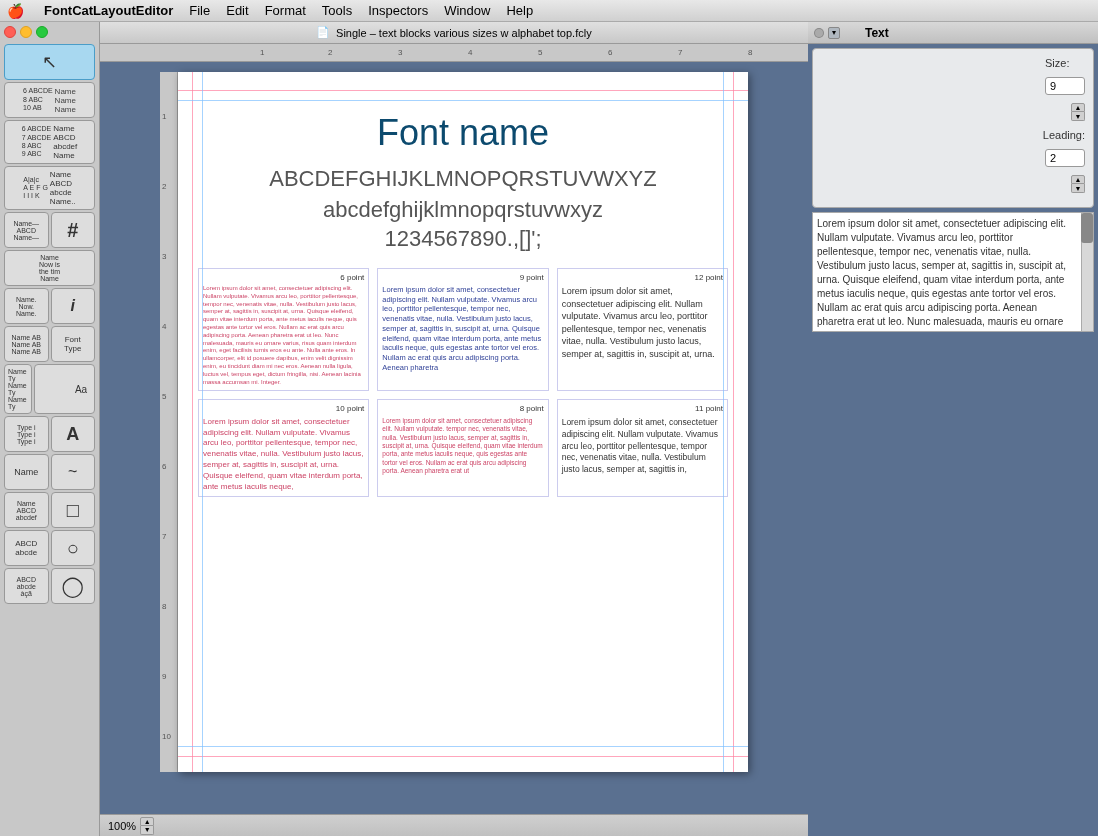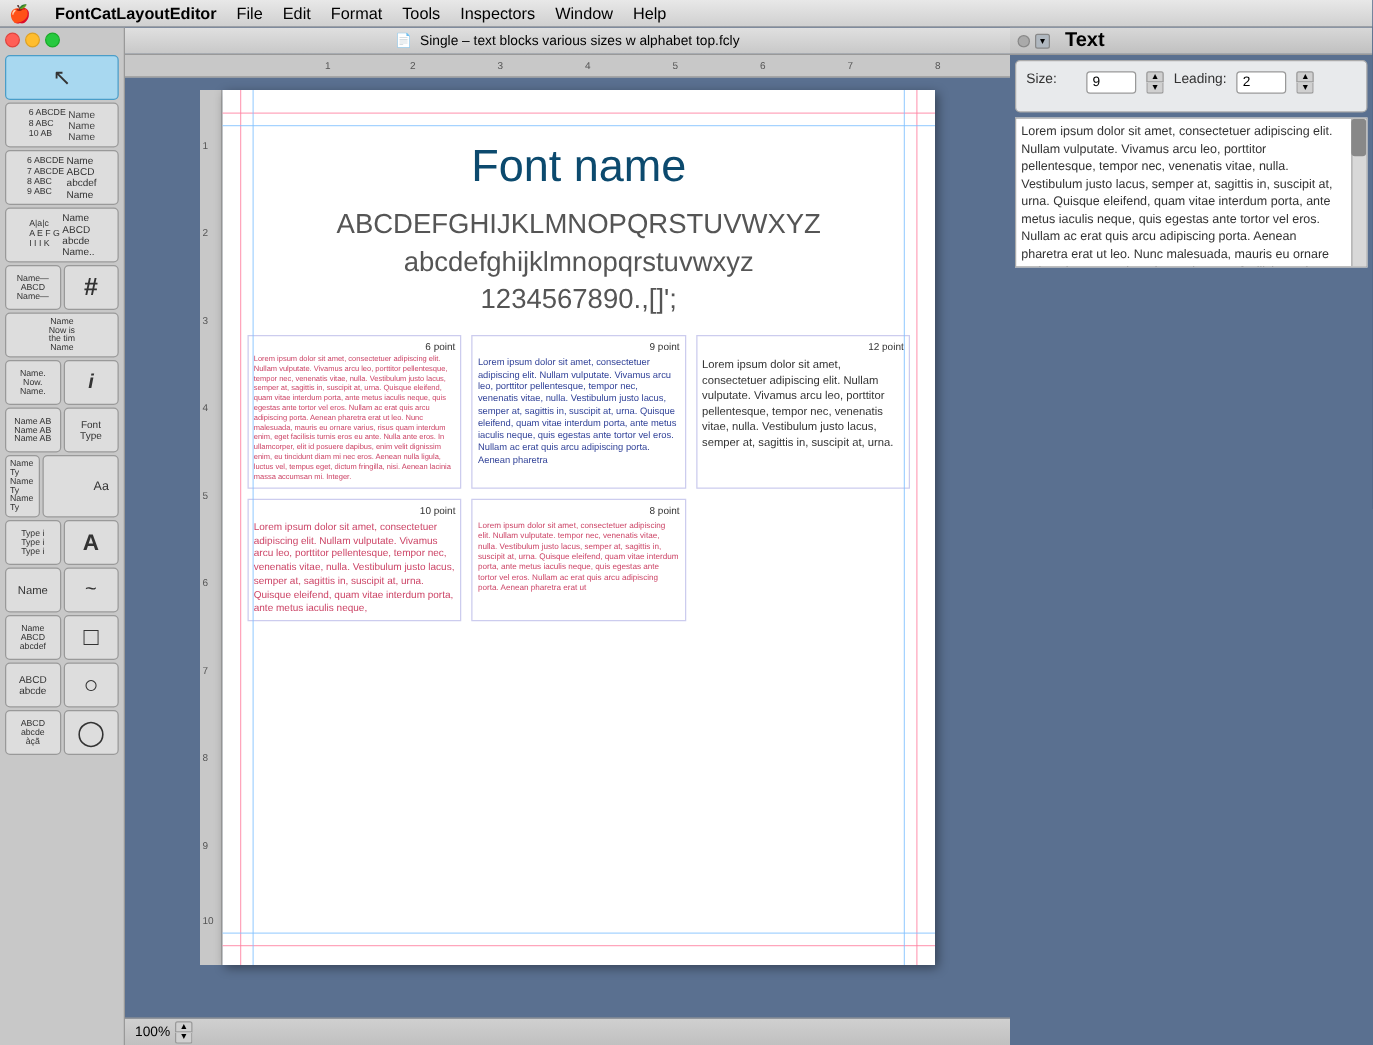--- a/index.html
+++ b/index.html
@@ -268,23 +268,23 @@
       gap: 4px;
       border-bottom: 1px solid #999;
     }
     .panel-traffic-light {
       width: 10px;
       height: 10px;
       border-radius: 50%;
       border: 1px solid rgba(0,0,0,0.2);
     }
     .panel-title {
-      font-size: 16px;
+      font-size: 12px;
       font-weight: 600;
-      margin-left: 8px;
+      margin-left: 21px;
     }
     .panel-expand {
       width: 12px;
       height: 12px;
       background: #b0b8c0;
       border: 1px solid #888;
       border-radius: 2px;
       display: flex;
       align-items: center;
       justify-content: center;
@@ -295,23 +295,24 @@
     #text-inspector {
       background: #e8eaec;
       padding: 8px;
       margin: 4px;
       border: 1px solid #aaa;
       border-radius: 4px;
     }
 
     .inspector-row {
       display: flex;
-      align-items: flex-start;
+      align-items: flex-end;
       gap: 8px;
       margin-bottom: 6px;
+      flex-direction: column;
     }
     .inspector-label {
       font-size: 11px;
       color: #333;
       min-width: 40px;
     }
     .inspector-input {
       background: white;
       border: 1px solid #999;
       border-radius: 3px;
@@ -628,20 +629,24 @@
             <div class="text-block-title">10 point</div>
             <div class="text-block-pink" style="font-size:8px; line-height:1.35;">Lorem ipsum dolor sit amet, consectetuer adipiscing elit. Nullam vulputate. Vivamus arcu leo, porttitor pellentesque, tempor nec, venenatis vitae, nulla. Vestibulum justo lacus, semper at, sagittis in, suscipit at, urna. Quisque eleifend, quam vitae interdum porta, ante metus iaculis neque,</div>
           </div>
 
 
           <div class="text-block">
             <div class="text-block-title">8 point</div>
             <div class="text-block-pink" style="font-size:6.5px; line-height:1.3;">Lorem ipsum dolor sit amet, consectetuer adipiscing elit. Nullam vulputate. tempor nec, venenatis vitae, nulla. Vestibulum justo lacus, semper at, sagittis in, suscipit at, urna. Quisque eleifend, quam vitae interdum porta, ante metus iaculis neque, quis egestas ante tortor vel eros. Nullam ac erat quis arcu adipiscing porta. Aenean pharetra erat ut</div>
           </div>
 
+          <div class="text-block">
+            <div class="text-block-title">11 point</div>
+            <div class="text-block-dark" style="font-size:8.5px; line-height:1.4;">Lorem ipsum dolor sit amet, consectetuer adipiscing elit. Nullam vulputate. Vivamus arcu leo, porttitor pellentesque, tempor nec, venenatis vitae, nulla. Vestibulum justo lacus, semper at, sagittis in,</div>
+          </div>
 
 
         </div>
       </div>
     </div>
 
     <div id="bottom-bar">
       <div class="zoom-control">
         <span>100%</span>
         <div class="stepper">

